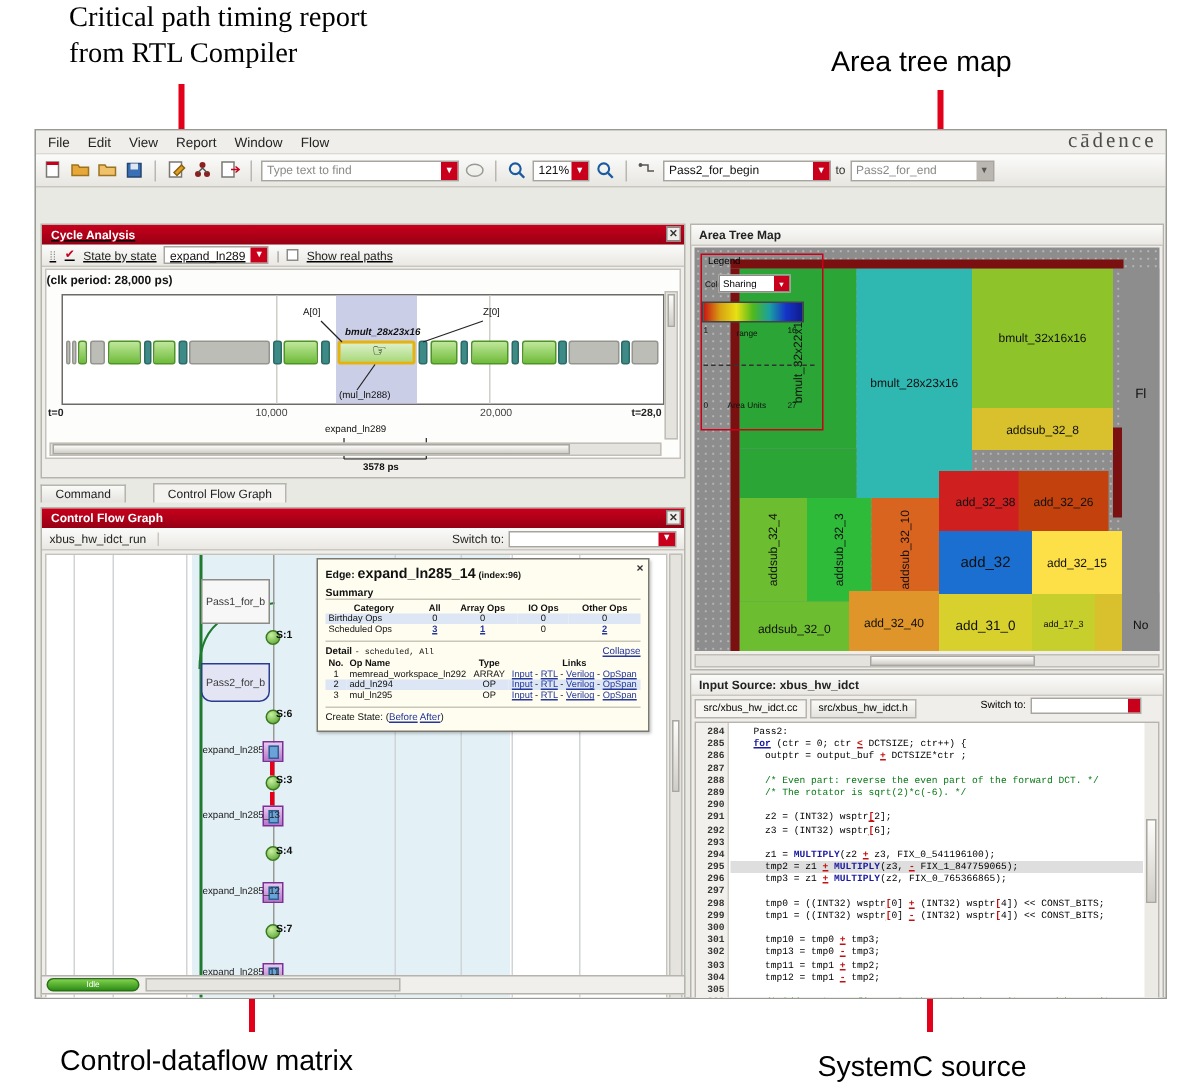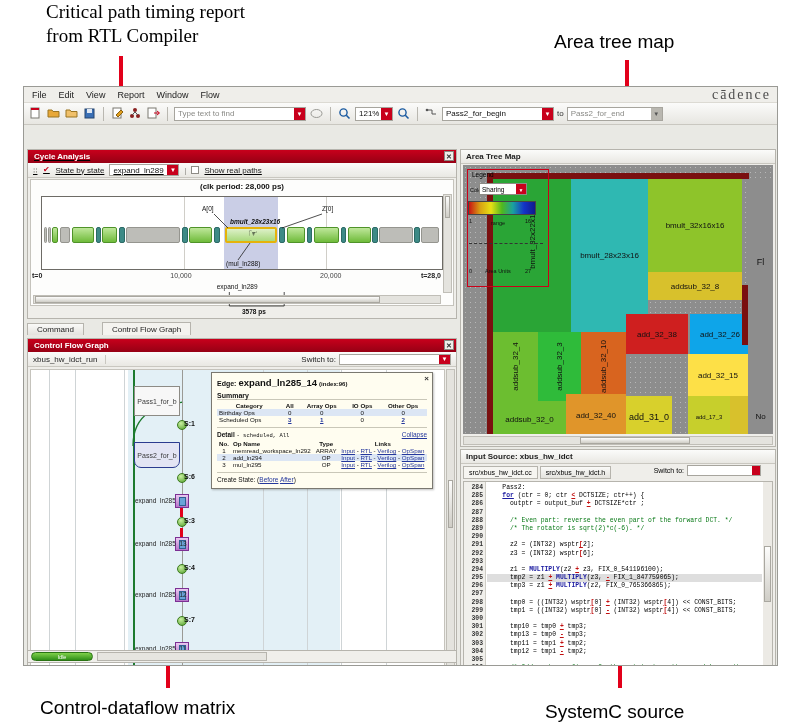--- a/index.html
+++ b/index.html
@@ -87,21 +87,21 @@
     height:15px; background:linear-gradient(#fbfbfa,#e9e8e3);
     border-bottom:1px solid #c9c7c0;
     display:flex; align-items:center; gap:5px; padding:0 5px; font-size:8px; color:#222;
   }
   .chk { width:8px; height:8px; border:1px solid #8d8b85; background:#fff; display:inline-block; }
   .chk.on { color:#c8001c; font-size:7px; line-height:7px; text-align:center; border:none; background:transparent;}
 
   
   #cycle { left:3px; top:0; width:430px; height:170px;text-decoration:underline; }
   .chartwrap { position:absolute; left:2px; top:29px; right:2px; bottom:12px; background:#fdfdfc; border:1px solid #c5c3bc; }
-  .clkperiod { text-align:center; font-size:8px; font-weight:bold; margin-top:2px; color:#111; }
+  .clkperiod { font-size:8px; font-weight:bold; margin-top:2px; color:#111; }
   .tlbox { position:absolute; left:10px; top:16px; right:10px; height:74px; border:1px solid #6d6b66; background:#fff; }
   .gridl { position:absolute; top:0; bottom:0; width:1px; background:#d0cec8; }
   .sel { position:absolute; top:0; bottom:0; background:#b6bbdd; opacity:.72; }
   .track { position:absolute; left:0; right:0; top:30px; height:16px; }
   .blk { position:absolute; top:0; height:16px; border-radius:2px; }
   .blk.g { background:linear-gradient(#bfe79b,#6fbb3a); border:1px solid #4f9329; }
   .blk.t { background:#3d8a86; border:1px solid #2c6a66; }
   .blk.gr{ background:#bdbdb8; border:1px solid #95958f; }
   .blk.hl{ background:linear-gradient(#ddf0c8,#a8d97c); border:2px solid #e5b30a; }
   .axis-lab { position:absolute; font-size:7px; color:#222; font-weight:bold; }
@@ -659,33 +659,36 @@
         </div>
         <div class="tmrect v" style="left:75px;top:167px;width:43px;height:69px;background:#2fbb3a;">
           <span>addsub_32_3</span>
         </div>
         <div class="tmrect v" style="left:118px;top:167px;width:45px;height:69px;background:#d8641f;">
           <span>addsub_32_10</span>
         </div>
         <div class="tmrect" style="left:163px;top:149px;width:62px;height:40px;background:#cf1f1f;">
           <span>add_32_38</span>
         </div>
-        <div class="tmrect" style="left:227px;top:149px;width:60px;height:40px;background:#0ea5e9;">
+        <div class="tmrect" style="left:216px;top:149px;width:60px;height:40px;background:#c2410c;">
           <span>add_32_26</span>
+        </div>
+        <div class="tmrect" style="left:163px;top:189px;width:62px;height:42px;background:#1a6fd0;font-size:10px;">
+          <span>add_32</span>
         </div>
         <div class="tmrect" style="left:225px;top:189px;width:60px;height:42px;background:#fde047;">
           <span>add_32_15</span>
         </div>
         <div class="tmrect" style="left:30px;top:236px;width:73px;height:36px;background:#6cbe30;">
           <span>addsub_32_0</span>
         </div>
         <div class="tmrect" style="left:103px;top:229px;width:60px;height:43px;background:#e0952a;">
           <span>add_32_40</span>
         </div>
-        <div class="tmrect" style="left:163px;top:231px;width:46px;height:41px;background:#d8d02c;font-size:9px;">
+        <div class="tmrect" style="left:163px;top:231px;width:62px;height:41px;background:#d8d02c;font-size:9px;">
           <span>add_31_0</span>
         </div>
         <div class="tmrect" style="left:225px;top:231px;width:42px;height:41px;background:#c7cf2c;font-size:6px;">
           <span>add_17_3</span>
         </div>
         <div class="tmrect" style="left:267px;top:231px;width:18px;height:41px;background:#d8c12c;"></div>
 
         <div class="tmrect" style="left:285px;top:14px;width:25px;height:258px;background:#8d8d8d;color:#111;align-items:flex-start;padding-top:78px;font-size:9px;">
           <span>Fl</span>
         </div>

